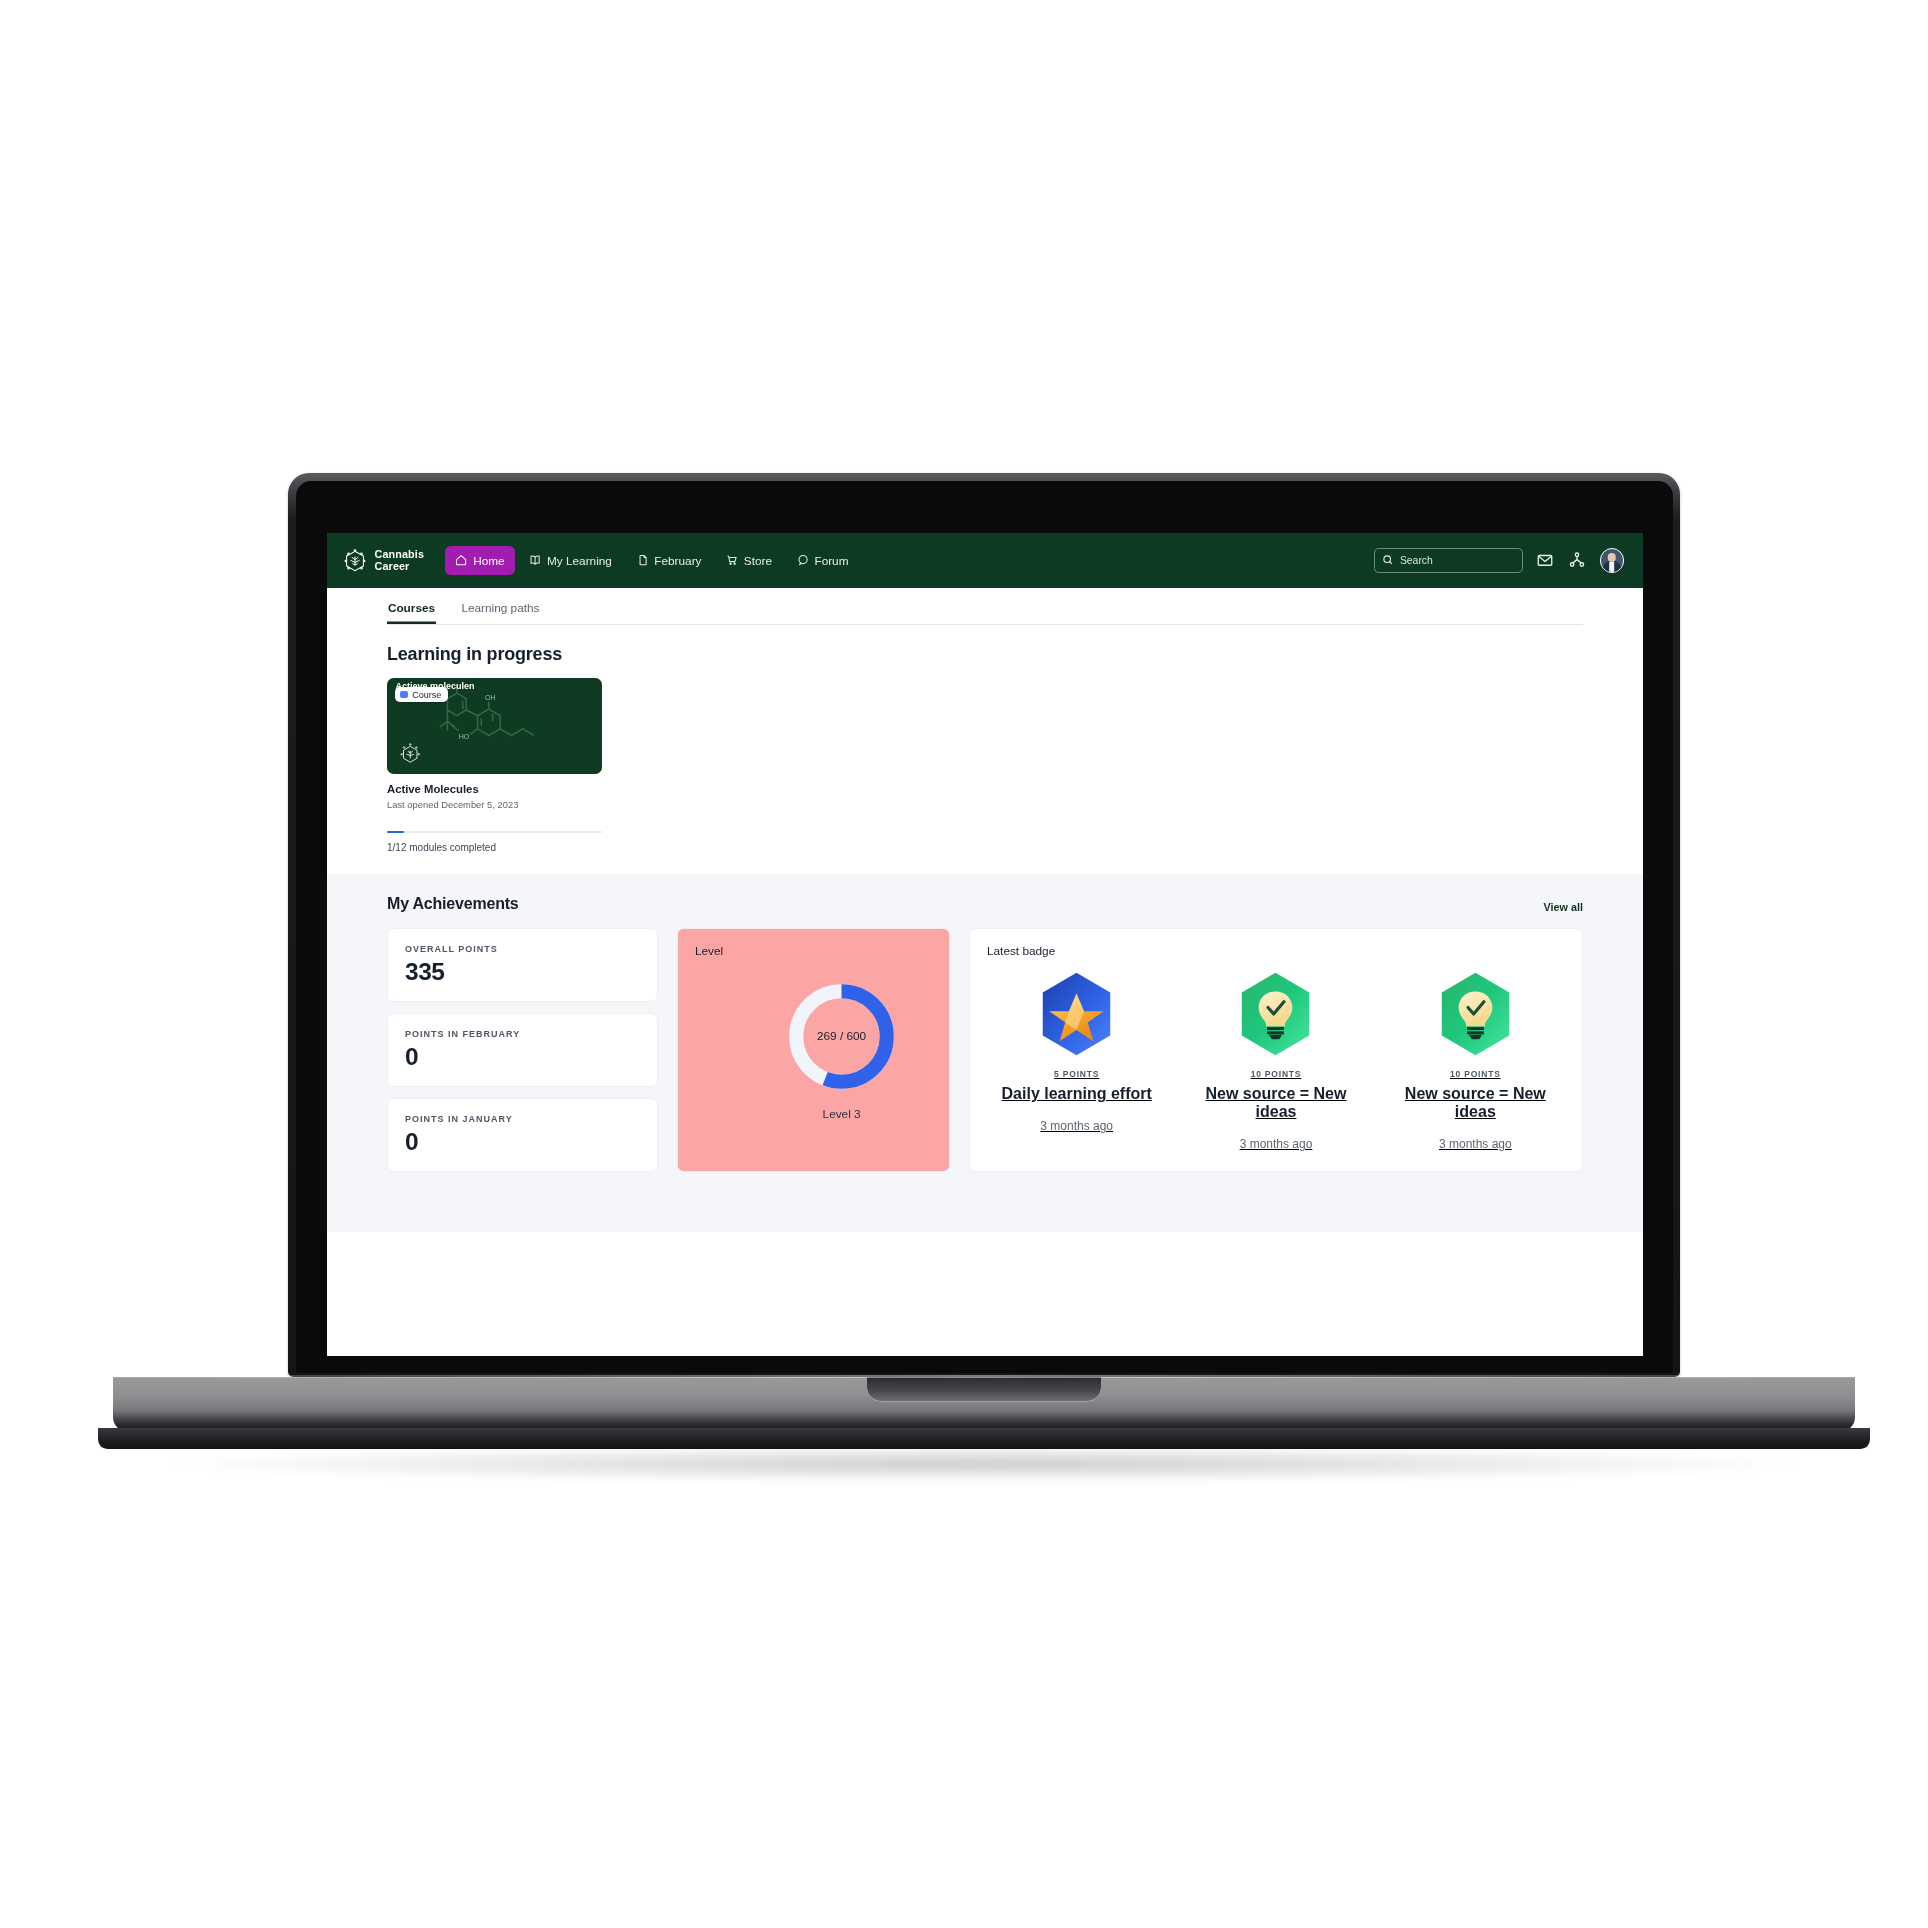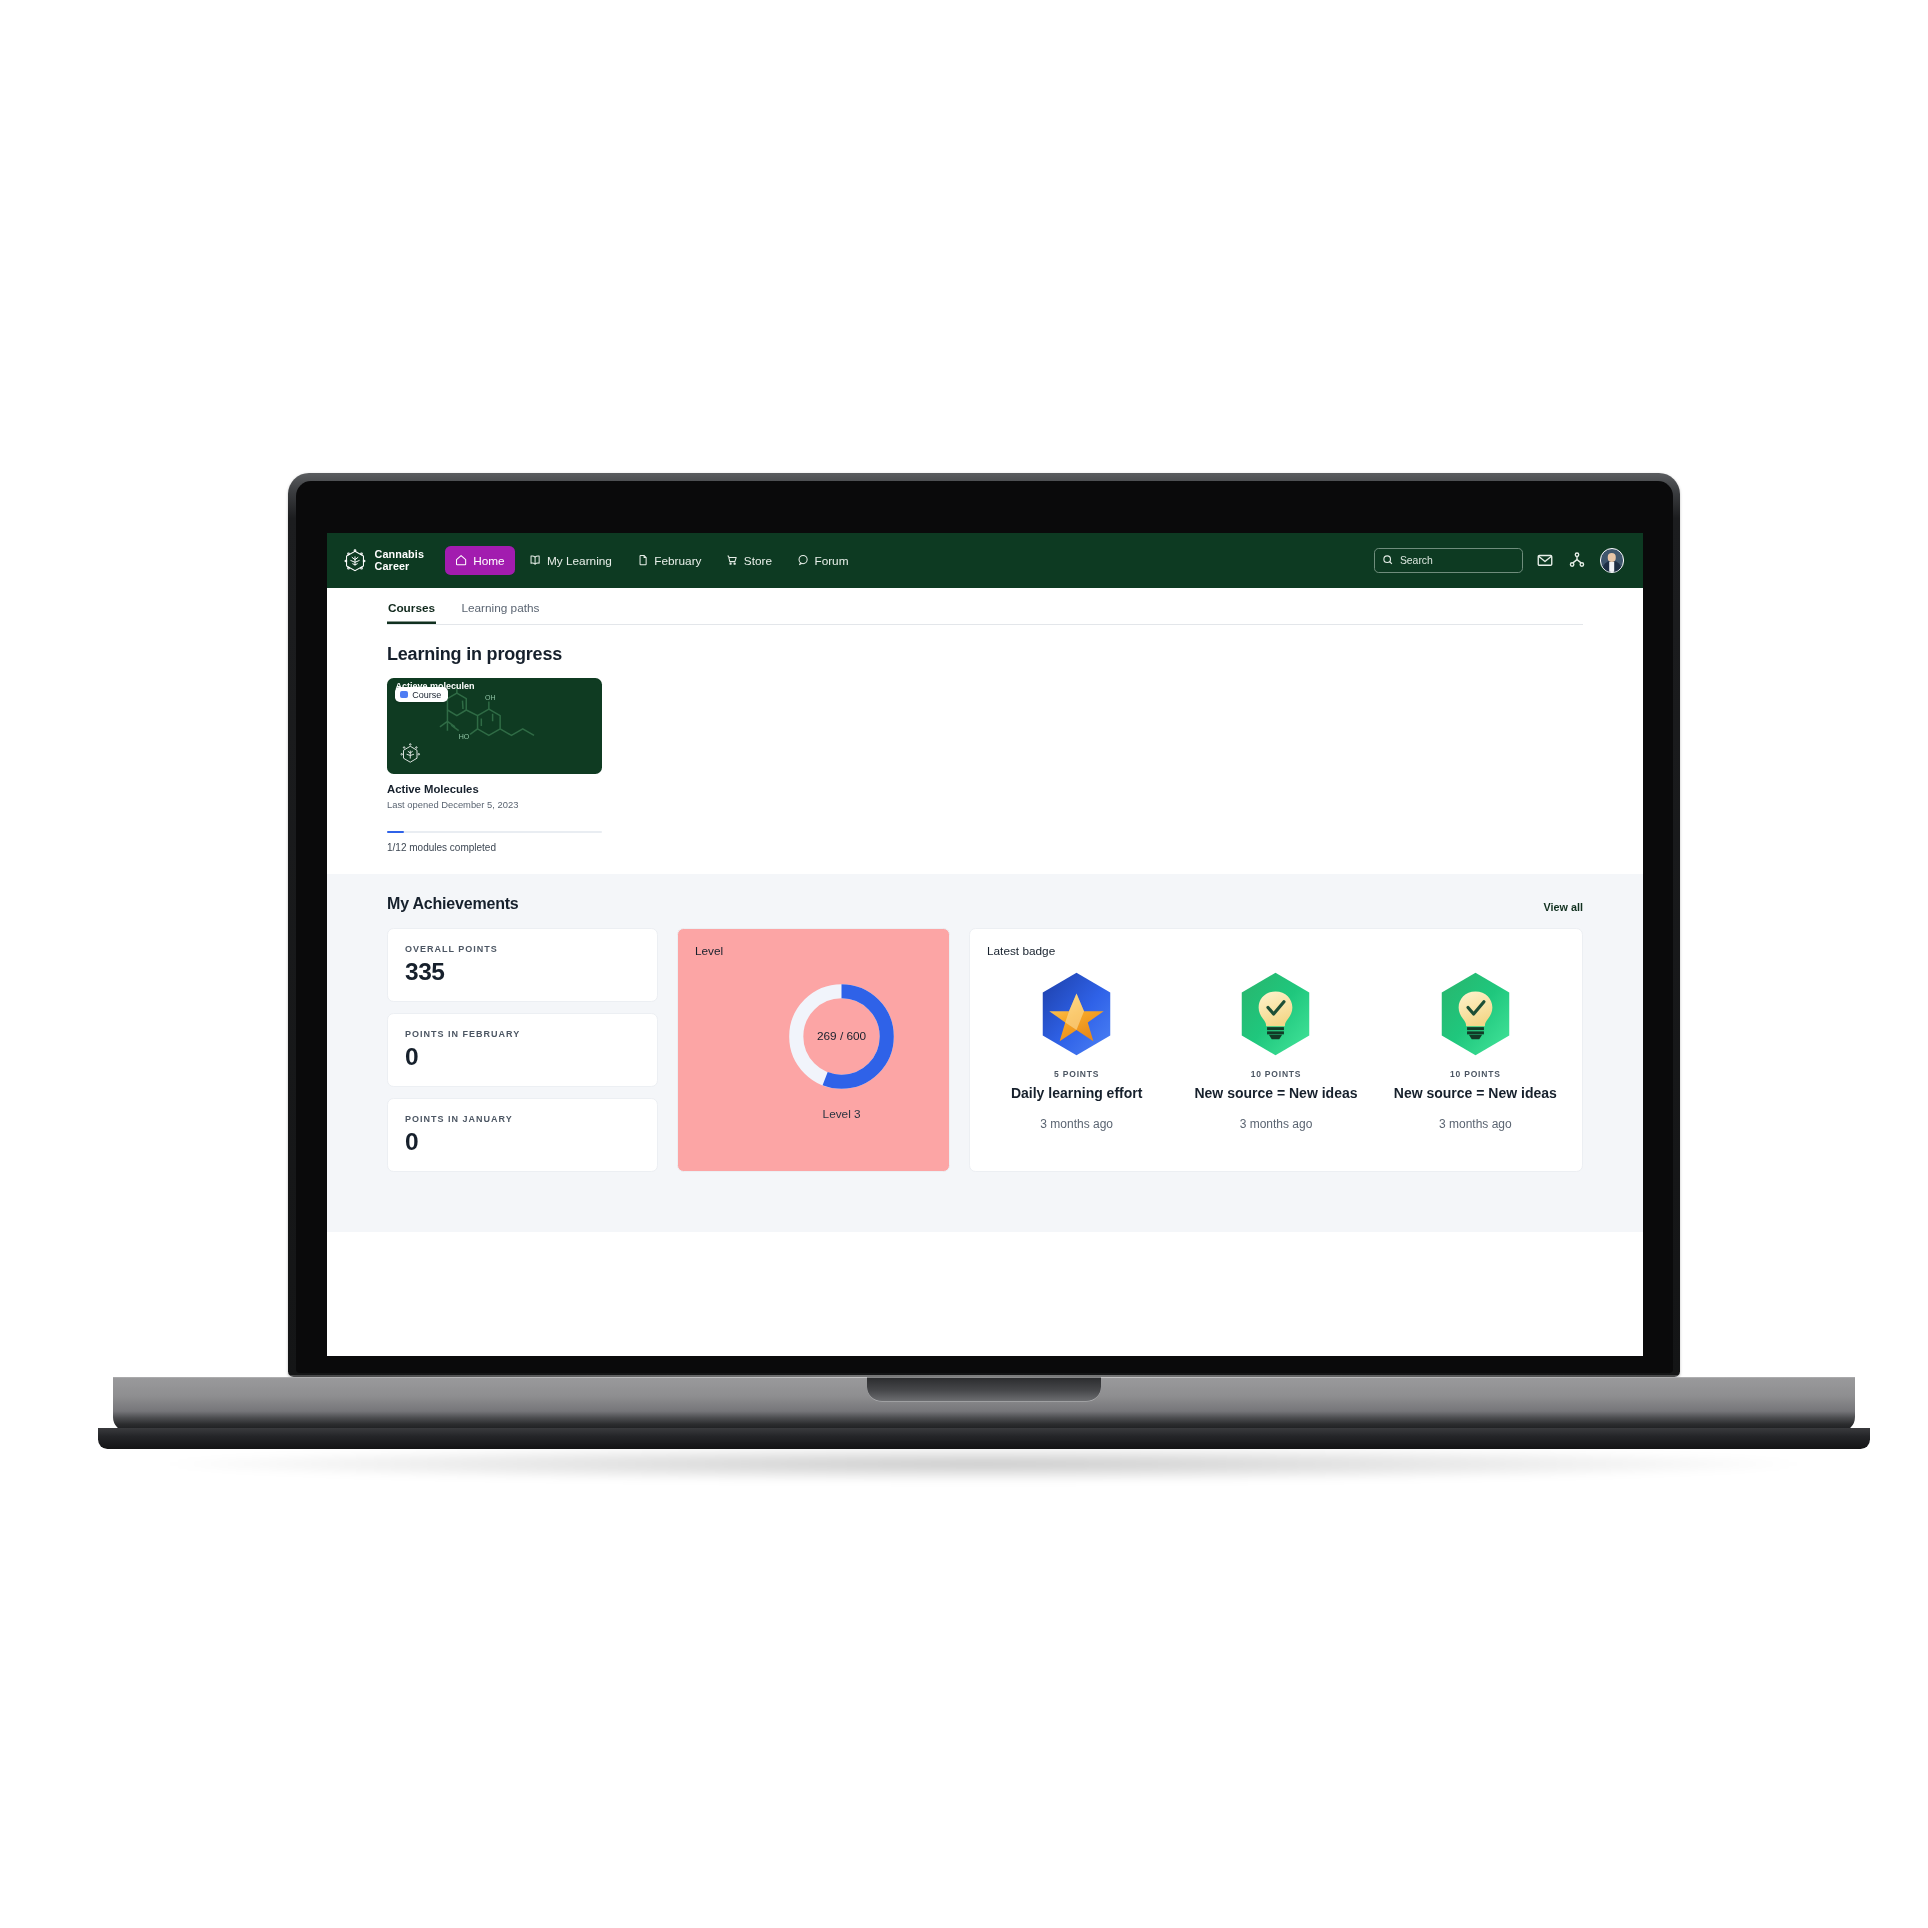--- a/index.html
+++ b/index.html
@@ -164,25 +164,25 @@
   .donut-center{
     position:absolute; inset:0; display:flex; align-items:center; justify-content:center;
     font-size:11.8px; color:#16202c; font-weight:500;
   }
   .level-label{ font-size:11.8px; color:#2a3441; }
 
   .card-badges{
     background:#fff; border:0.9px solid #eceff3; border-radius:6.6px;
     flex:1; padding: 15px 17px;
   }
-  .badge-row{ display:flex; gap:20px; margin-top:11.3px; }
+  .badge-row{ display:flex; gap:20px; margin-top:11.3px;text-decoration:underline; }
   .badge-item{ flex:1; display:flex; flex-direction:column; align-items:center; }
   .hexicon{ width:81px; height:90px; }
   .badge-points{ font-size:8.5px; font-weight:600; letter-spacing:0.8px; color:#4c5663; margin-top:9.4px; text-transform:uppercase;}
-  .badge-name{ font-size:14px; font-weight:700; color:#16202c; margin-top:6.6px; text-align:left; }
+  .badge-name{ font-size:16px; font-weight:700; color:#16202c; margin-top:6.6px; text-align:center; }
   .badge-time{ font-size:12px; color:#5b6572; margin-top:16px; }
 </style>
 </head>
 <body>
 
 <div id="stage">
 
   <div class="laptop-lid">
     <div class="lid-inner"></div>
   </div>

